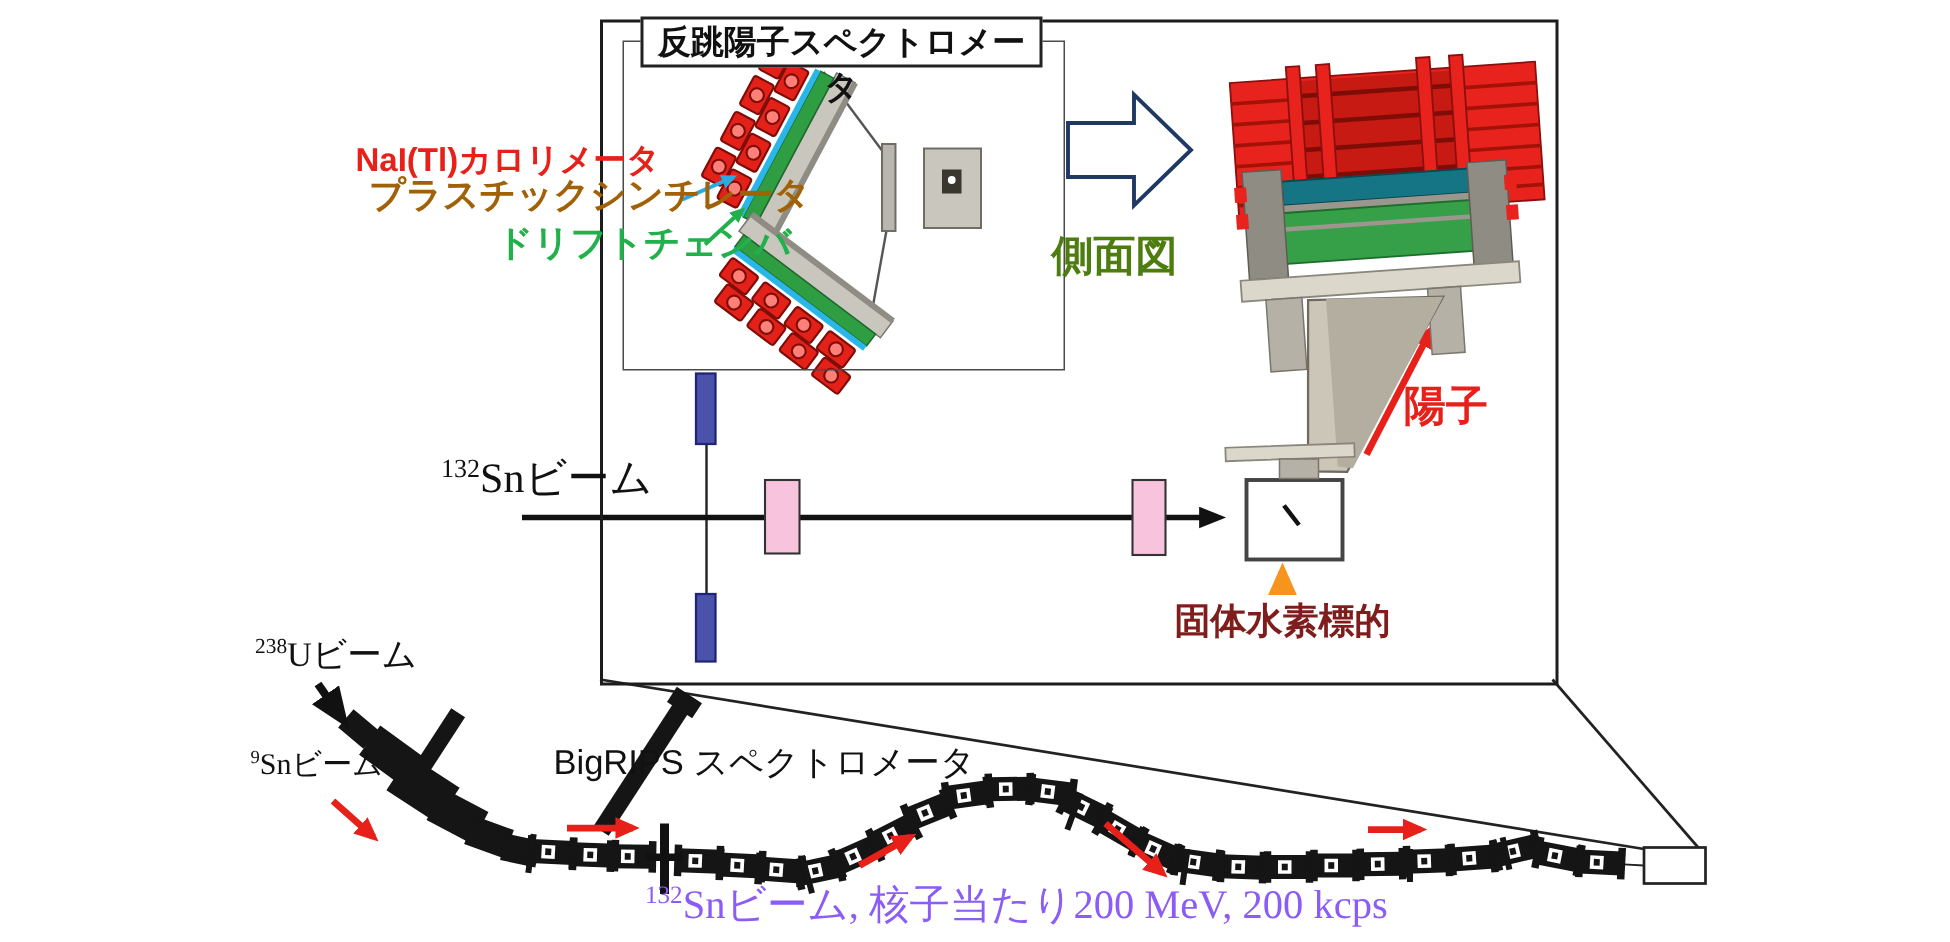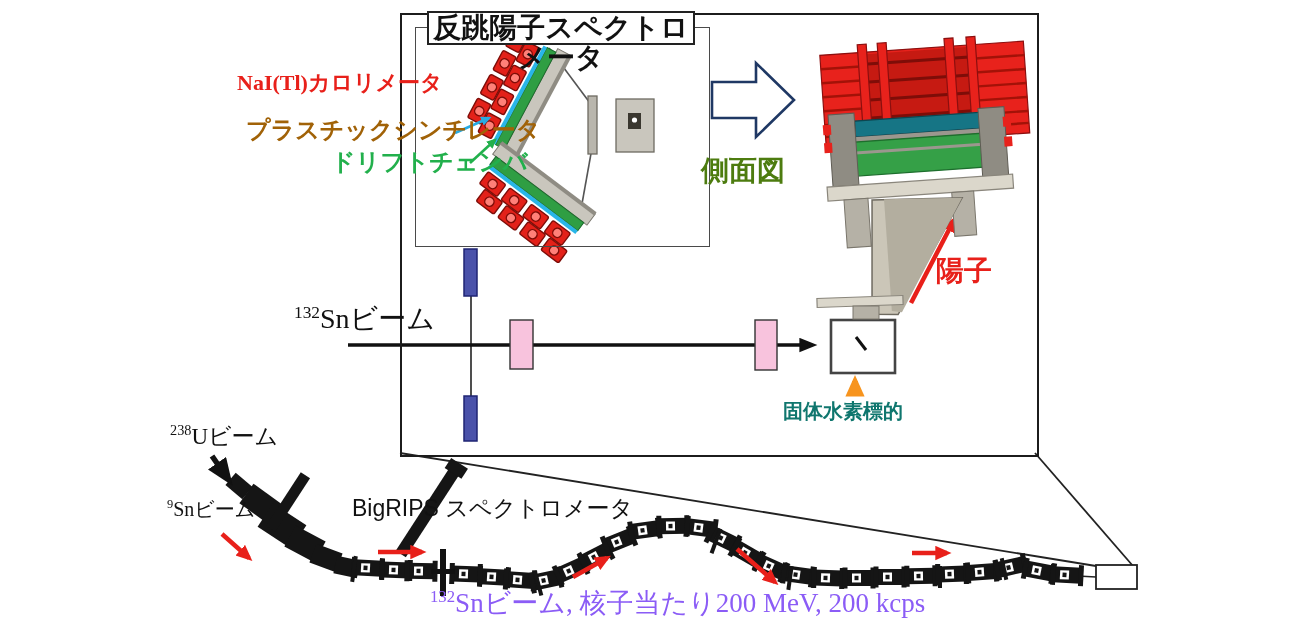--- a/index.html
+++ b/index.html
@@ -2,27 +2,27 @@
 <html><head>
 <meta charset="utf-8">
 <style>
   html,body{margin:0;padding:0;background:#fff;}
   body{width:1300px;height:628px;position:relative;overflow:hidden;
        font-family:"Liberation Sans",sans-serif;color:#111;}
   .abs{position:absolute;white-space:nowrap;}
   .box{position:absolute;border:2.2px solid #1c1c1c;background:transparent;}
   .inset-box{position:absolute;border:1.6px solid #4a4a4a;background:transparent;}
   .title-box{position:absolute;border:2px solid #222;background:#fff;
-             font-size:28px;font-weight:bold;text-align:center;line-height:30px;font-family:Liberation Serif, serif;}
+             font-size:22px;font-weight:bold;text-align:center;line-height:30px;font-family:Liberation Serif, serif;}
   .lbl-nai{font-size:22px;font-weight:bold;color:#e8201a;}
   .lbl-plastic{font-size:24px;font-weight:bold;color:#a16207;}
   .lbl-drift{font-size:24px;font-weight:bold;color:#22b04c;}
   .lbl-side{font-size:28px;font-weight:bold;color:#4d7c0f;}
   .lbl-proton{font-size:28px;font-weight:bold;color:#e8201a;}
-  .lbl-target{font-size:20px;font-weight:bold;color:#0f766e;}
+  .lbl-target{font-size:24px;font-weight:bold;color:#7f1d1d;}
   .lbl-snbeam{font-size:28px;color:#111;}
   .lbl-ubeam{font-size:23px;color:#111;}
   .lbl-betarget{font-size:20px;color:#111;}
   .lbl-bigrips{font-size:23px;color:#111;}
   .lbl-bottom{font-size:27px;color:#8b5cf6;}
   .serifish{font-family:"Liberation Serif","Liberation Sans",serif;}
   sup{font-size:62%;}
   svg{position:absolute;left:0;top:0;}
 </style>
 </head>
@@ -245,36 +245,36 @@
     </g>
     <rect x="817" y="297" width="86" height="9" fill="#dbd7cb" stroke="#8a867c" stroke-width="1.2" transform="rotate(-2 860 301)"></rect>
     <rect x="853" y="306" width="26" height="13" fill="#b5b1a6" stroke="#7a766c" stroke-width="1"></rect>
   </g>
 </svg>
 
 <div class="box" style="left:400px;top:13px;width:635px;height:440px;"></div>
 <div class="inset-box" style="left:415px;top:27px;width:293px;height:218px;"></div>
 <div class="title-box" style="left:427px;top:11px;width:264px;height:30px;">反跳陽子スペクトロメータ</div>
 
-<div class="abs lbl-nai" style="left:237px;top:68px;font-family:Liberation Serif, serif;">NaI(Tl)カロリメータ</div>
+<div class="abs lbl-nai" style="left:237px;top:92px;">NaI(Tl)カロリメータ</div>
 <div class="abs lbl-plastic" style="left:246px;top:114px;">プラスチックシンチレータ</div>
 <div class="abs lbl-drift" style="left:331px;top:146px;">ドリフトチェンバ</div>
 <div class="abs lbl-side" style="left:701px;top:152px;">側面図</div>
 <div class="abs lbl-proton" style="left:936px;top:252px;">陽子</div>
 <div class="abs lbl-target" style="left:783px;top:398px;">固体水素標的</div>
 
 <div class="abs lbl-snbeam serifish" style="left:294px;top:300px;">
   <sup>132</sup><span>Snビーム</span>
 </div>
 
 <div class="abs lbl-ubeam serifish" style="left:170px;top:421px;">
   <sup>238</sup><span>Uビーム</span>
 </div>
 
 <div class="abs lbl-betarget serifish" style="left:167px;top:496px;">
   <sup>9</sup><span>Snビーム</span>
 </div>
 
-<div class="abs lbl-bigrips" style="left:352px;top:493px;">BigRIPS スペクトロメータ</div>
+<div class="abs lbl-bigrips" style="left:369px;top:493px;">BigRIPS スペクトロメータ</div>
 
 <div class="abs lbl-bottom serifish" style="left:430px;top:585px;">
   <sup>132</sup><span>Snビーム, 核子当たり200 MeV, 200 kcps</span>
 </div>
 
 </body></html>

